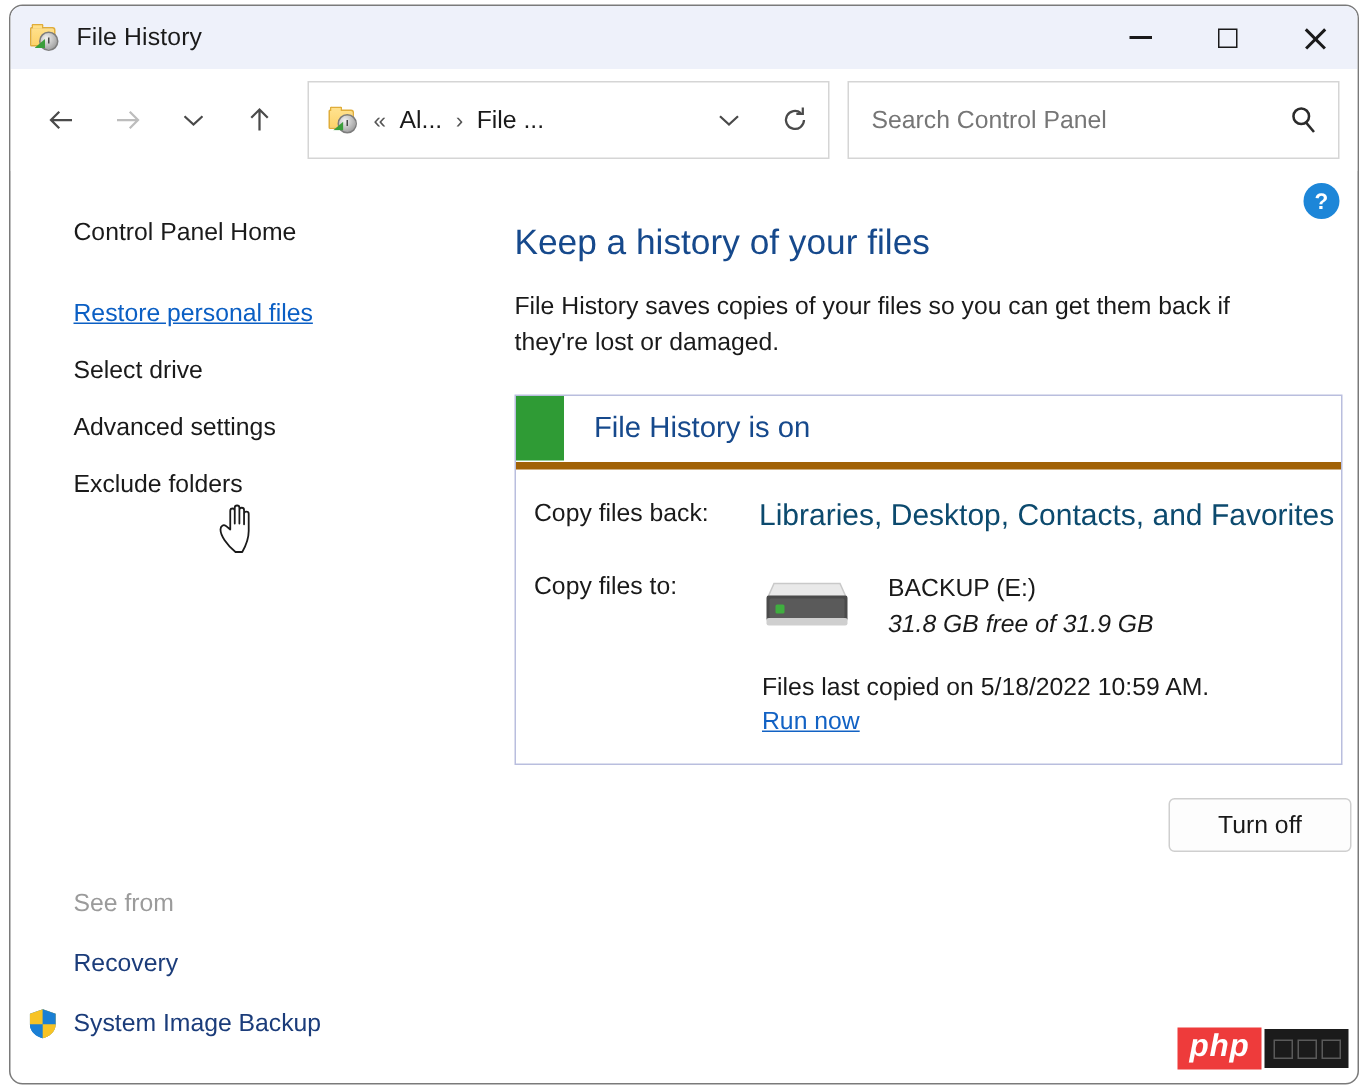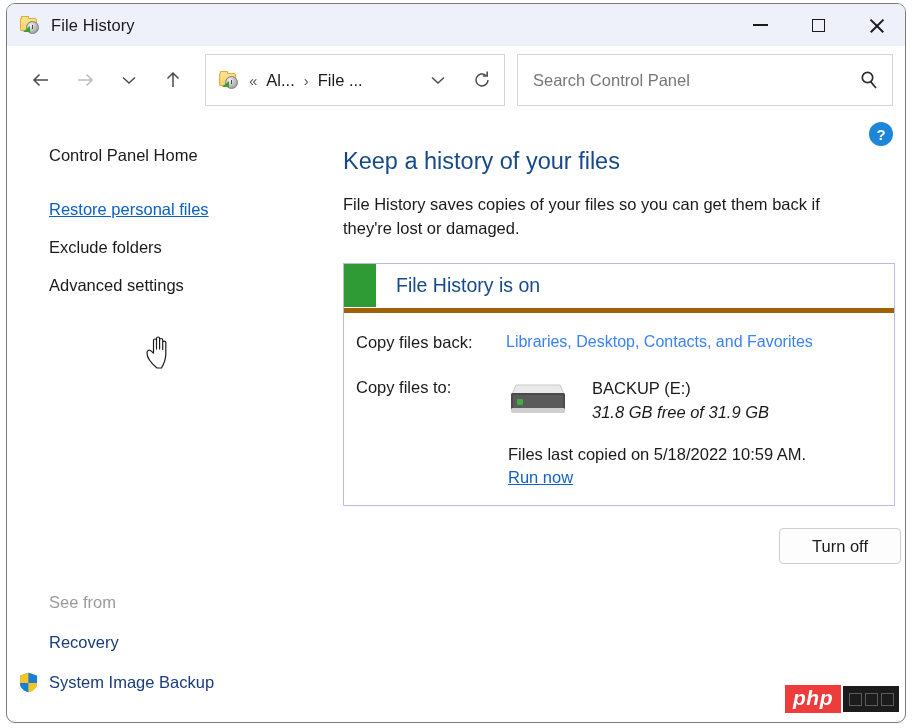--- a/index.html
+++ b/index.html
@@ -155,21 +155,21 @@
   .crumb-sep { font-size: 15px; color: #555; margin-left: 9px; }
   .addr-spacer { flex: 1; }
   .addr-chev, .addr-refresh {
     width: 44px; height: 50px;
     display: flex; align-items: center; justify-content: center;
     color: #4a4a4a;
     flex: none;
   }
 
   .searchbox {
-    width: 376px;
+    width: 328px;
     height: 52px;
     margin-left: 12px;
     border: 1px solid #d5d5d5;
     display: flex;
     align-items: center;
     box-sizing: border-box;
     flex: none;
   }
   .search-input {
     border: none;
@@ -315,22 +315,22 @@
     margin-bottom: 6px;
   }
   .row-label {
     font-size: 16.5px;
     color: #1a1a1a;
     width: 150px;
     flex: none;
     padding-top: 2px;
   }
   .row-value {
-    font-size: 16px;
-    color: #3b82f6;
+    font-size: 20px;
+    color: #0c4a6e;
     padding-top: 2px;
   }
   .row-to { margin-top: 24px; align-items: flex-start; }
   .drive-wrap {
     display: flex;
     align-items: flex-start;
   }
   .drive-icon {
     width: 62px; height: 40px;
     margin-right: 24px;
@@ -489,22 +489,23 @@
       </div>
     </div>
   </div>
 
   <div class="content">
 
     <div class="sidebar">
       <div class="side-item plain">Control Panel Home</div>
       <div class="side-gap"></div>
       <div class="side-item hovered">Restore personal files</div>
+      <div class="side-item plain">Select drive</div>
+      <div class="side-item plain">Advanced settings</div>
       <div class="side-item plain">Exclude folders</div>
-      <div class="side-item plain">Advanced settings</div>
 
       <div class="see-also">
         <div class="see-also-title">See from</div>
         <div class="see-item">
           <span>Recovery</span>
         </div>
         <div class="see-item">
           <svg class="shield" viewBox="0 0 20 22">
             <path d="M10 0.8 L19 4 v7.5 c0 5.2 -4.6 8.6 -9 9.7 C5.6 20.1 1 16.7 1 11.5 V4 Z" fill="#1a7fd4"></path>
             <path d="M10 0.8 L19 4 v7.5 c0 5.2 -4.6 8.6 -9 9.7 Z" fill="#f7c325"></path>

